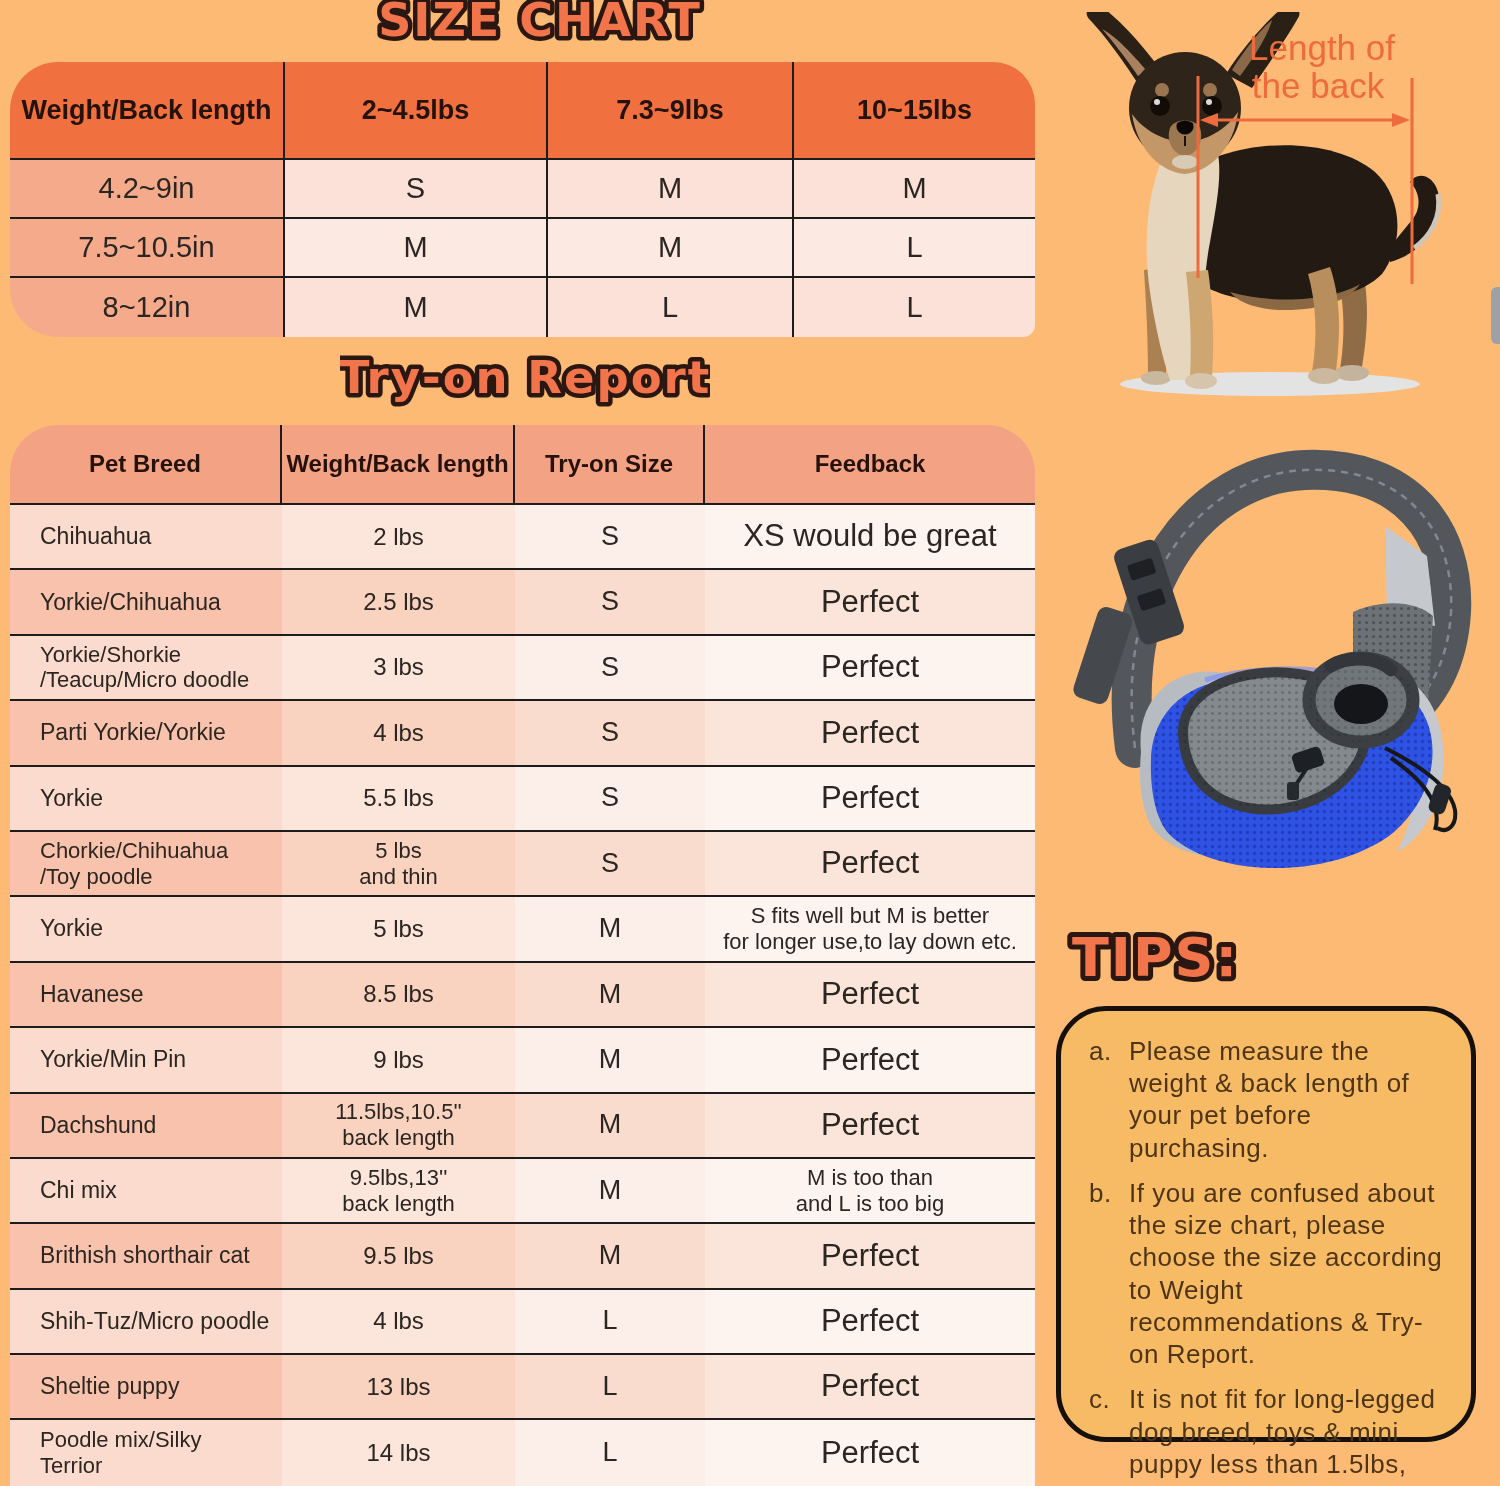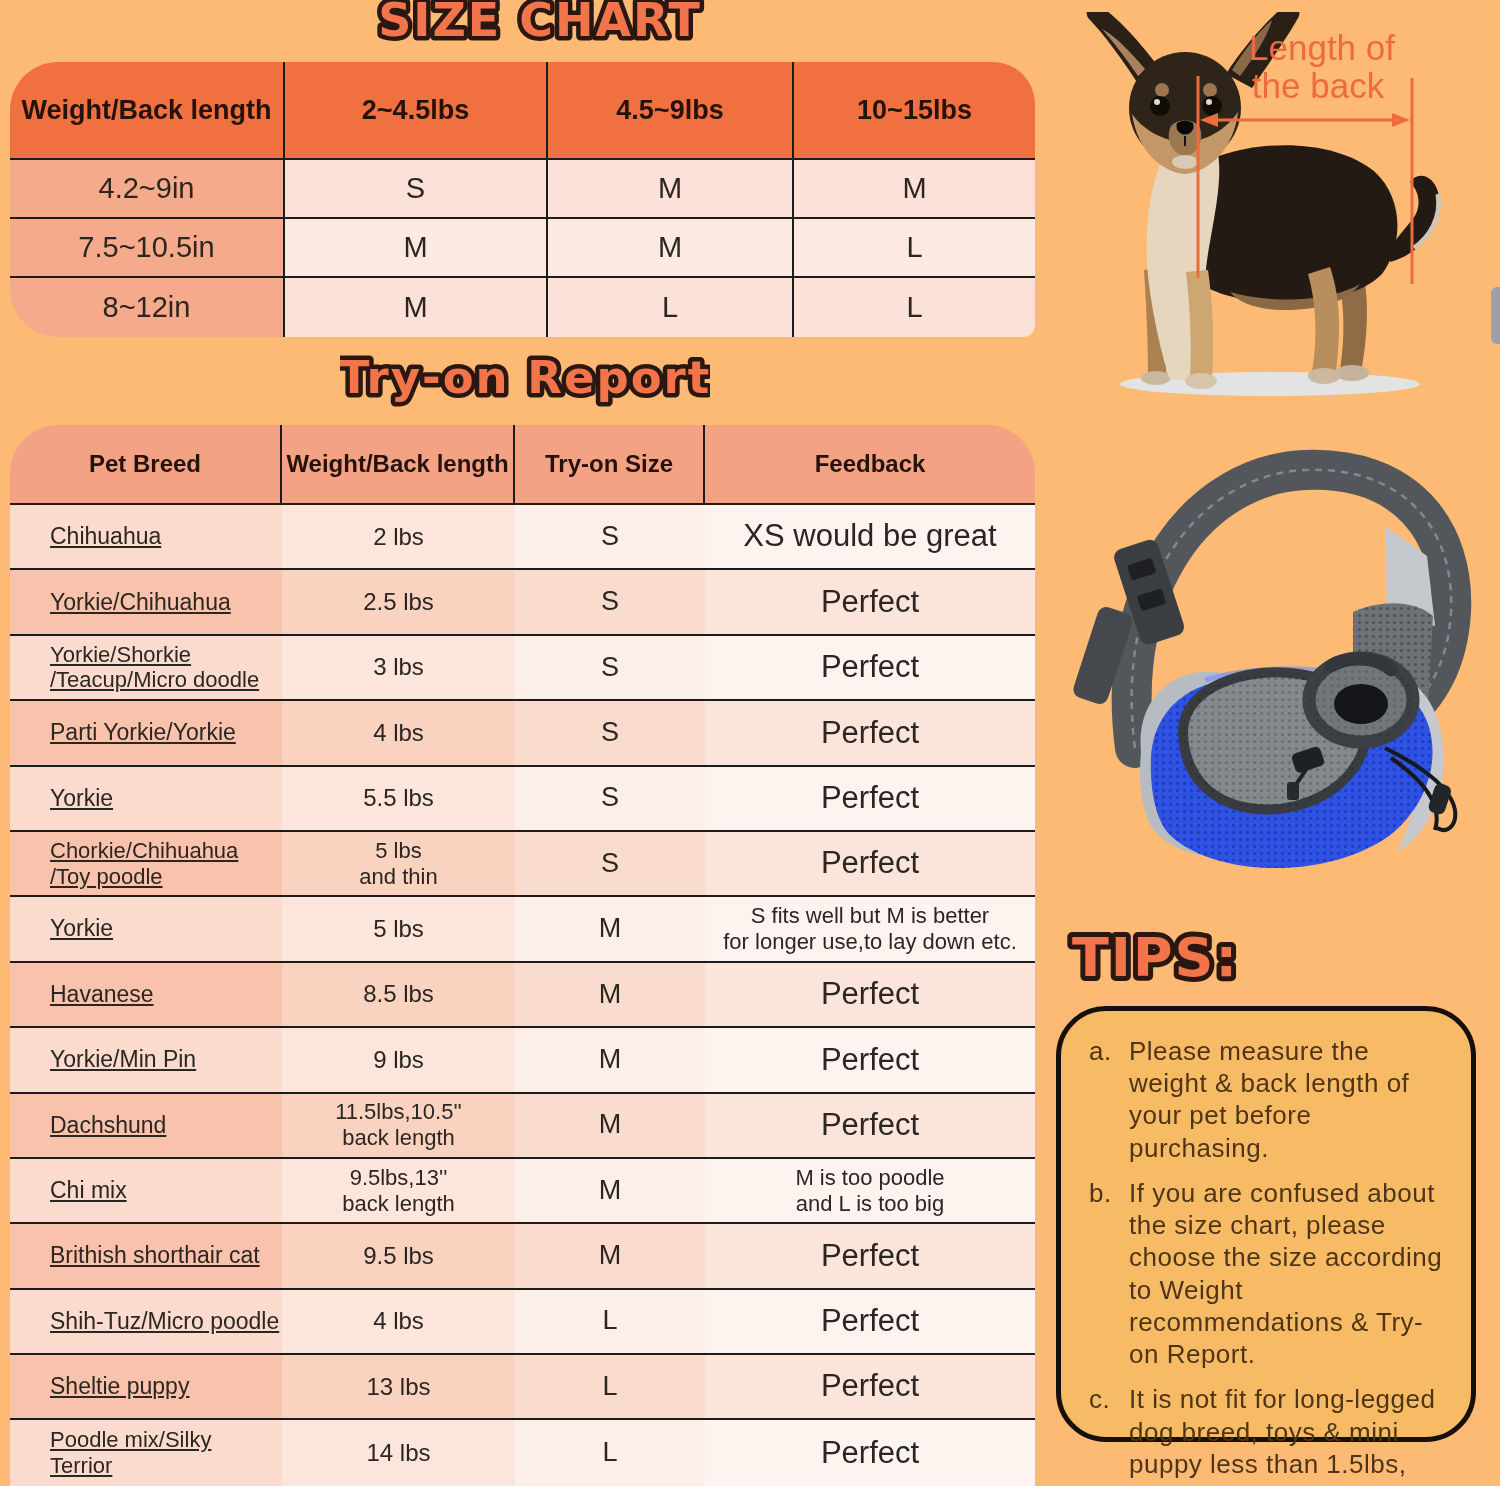--- a/index.html
+++ b/index.html
@@ -25,21 +25,21 @@
   .br{border-right:2px solid var(--c-ink,#1c1c1c);}
   .bb{border-bottom:2px solid var(--c-ink,#1c1c1c);}
 
   
   .tryon-table{position:absolute;left:10px;top:425px;width:1025px;display:grid;
       grid-template-columns:272px 233px 190px 330px;grid-template-rows:80px repeat(15,65.4px);
       border-radius:48px 48px 0 0;overflow:hidden;}
   .to-h{background:var(--c-tryon_header,#f4a284);display:flex;align-items:center;justify-content:center;
       font-weight:bold;font-size:24px;color:var(--c-text_dark,#26120d);white-space:nowrap;}
   .to-c{display:flex;align-items:center;white-space:pre-line;line-height:1.18;color:var(--c-body_text,#2b2621);}
-  .c1{justify-content:flex-start;padding-left:40px;font-size:23px;text-decoration:underline;}
+  .c1{justify-content:flex-start;padding-left:30px;font-size:23px;}
   .c2{justify-content:center;text-align:center;font-size:24px;}
   .c3{justify-content:center;font-size:27px;}
   .c4{justify-content:center;text-align:center;font-size:31px;}
   .sm{font-size:22px;}
   .lr.c1{background:var(--c-lr1,#fbdbcd);} .lr.c2{background:var(--c-lr2,#fce5da);}
   .lr.c3{background:var(--c-lr3,#fceee8);} .lr.c4{background:var(--c-lr4,#fdf4f0);}
   .dr.c1{background:var(--c-dr1,#f8c2ac);} .dr.c2{background:var(--c-dr2,#f9d2c0);}
   .dr.c3{background:var(--c-dr3,#fadcce);} .dr.c4{background:var(--c-dr4,#fbe4da);}
 
   
@@ -65,21 +65,21 @@
 
   <div class="title" style="left:375px;top:-8px;">
     <svg width="330" height="58" viewBox="0 0 330 58">
       <text class="bubble" x="165" y="44" text-anchor="middle" font-size="46" stroke-width="9">SIZE CHART</text>
     </svg>
   </div>
 
   <div class="size-table">
     <div class="sc-h br bb">Weight/Back length</div>
     <div class="sc-h br bb">2~4.5lbs</div>
-    <div class="sc-h br bb">4.5~9lbs</div>
+    <div class="sc-h br bb">7.3~9lbs</div>
     <div class="sc-h bb">10~15lbs</div>
 
     <div class="sc-c sc-col1 br bb">4.2~9in</div>
     <div class="sc-c sc-a br bb">S</div>
     <div class="sc-c sc-a br bb">M</div>
     <div class="sc-c sc-a bb">M</div>
 
     <div class="sc-c sc-col1 br bb">7.5~10.5in</div>
     <div class="sc-c sc-b br bb">M</div>
     <div class="sc-c sc-b br bb">M</div>
@@ -155,21 +155,21 @@
     <div class="to-c c1 dr bb">Dachshund</div>
     <div class="to-c c2 dr bb sm">11.5lbs,10.5''
 back length</div>
     <div class="to-c c3 dr bb">M</div>
     <div class="to-c c4 dr bb">Perfect</div>
 
     <div class="to-c c1 lr bb">Chi mix</div>
     <div class="to-c c2 lr bb sm">9.5lbs,13''
 back length</div>
     <div class="to-c c3 lr bb">M</div>
-    <div class="to-c c4 lr bb sm">M is too poodle
+    <div class="to-c c4 lr bb sm">M is too than
 and L is too big</div>
 
     <div class="to-c c1 dr bb">Brithish shorthair cat</div>
     <div class="to-c c2 dr bb">9.5 lbs</div>
     <div class="to-c c3 dr bb">M</div>
     <div class="to-c c4 dr bb">Perfect</div>
 
     <div class="to-c c1 lr bb">Shih-Tuz/Micro poodle</div>
     <div class="to-c c2 lr bb">4 lbs</div>
     <div class="to-c c3 lr bb">L</div>

